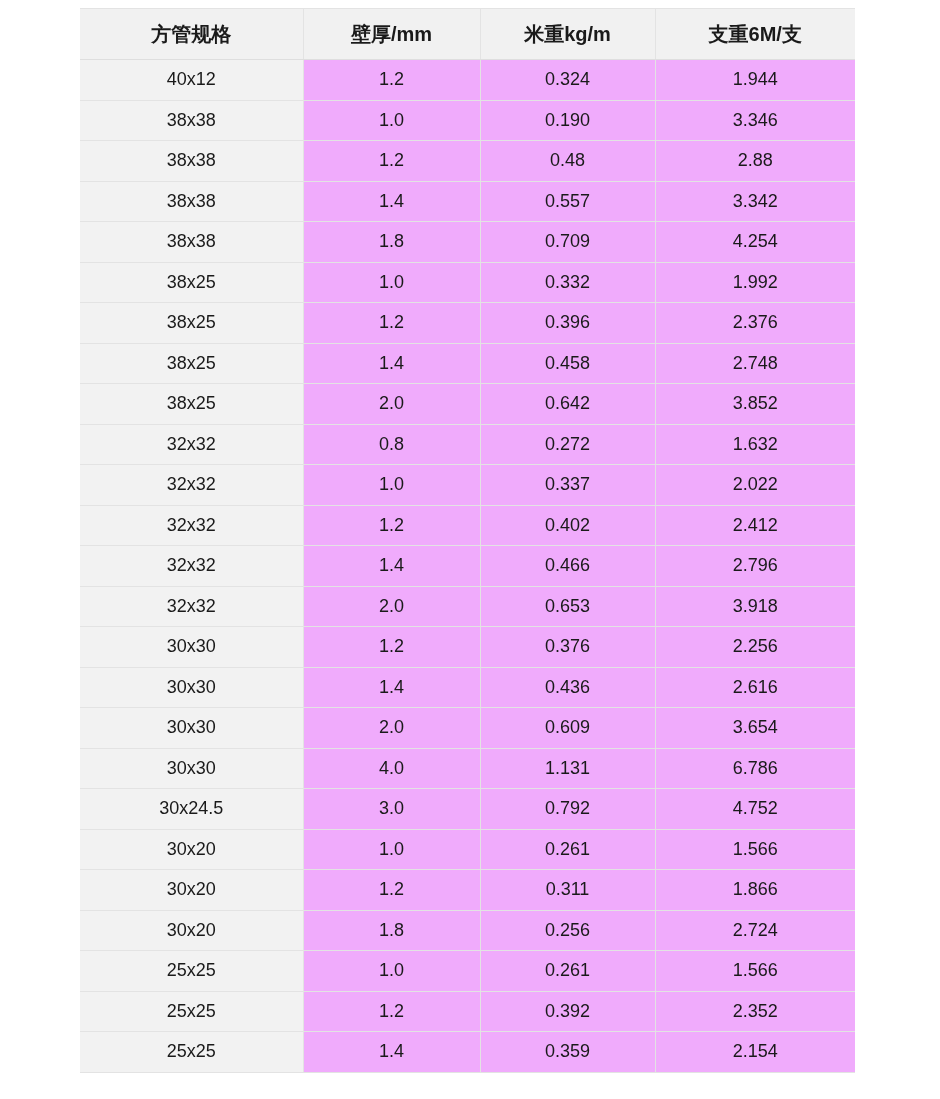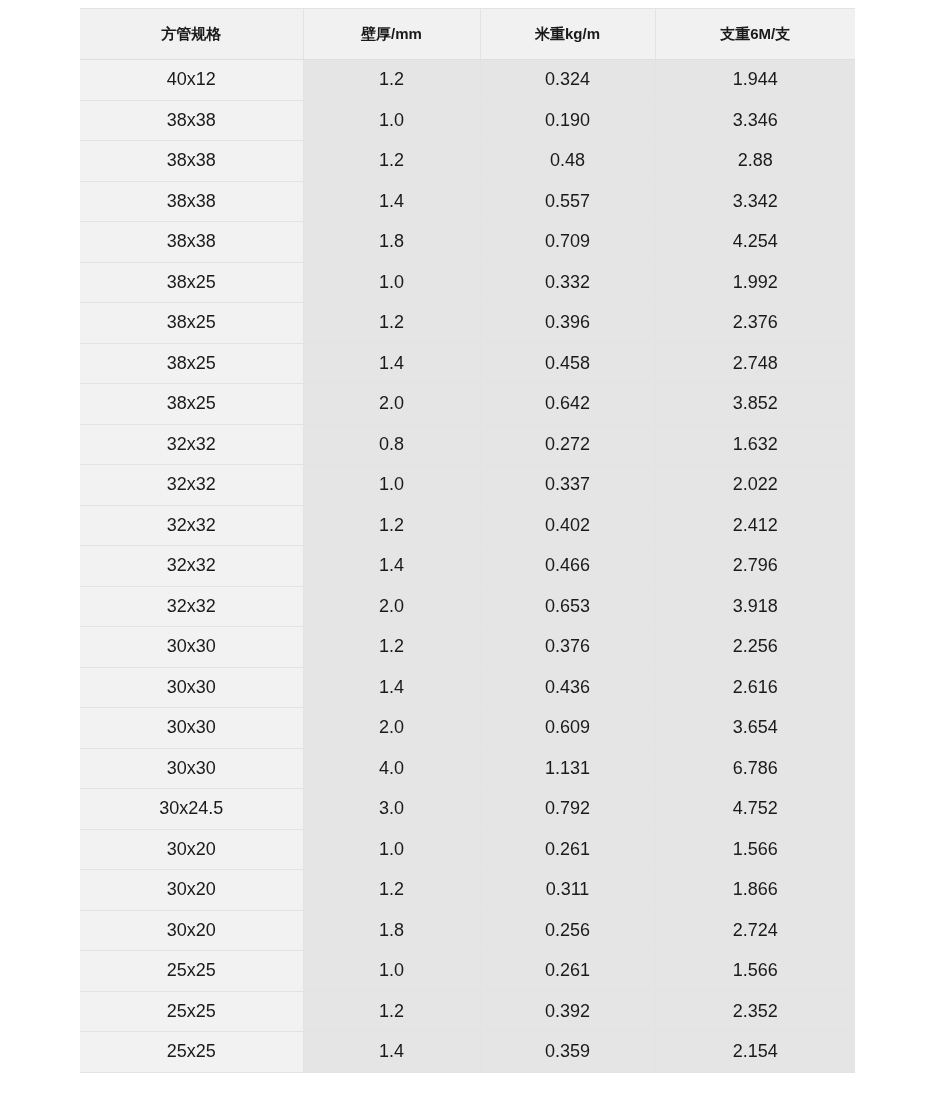--- a/index.html
+++ b/index.html
@@ -51,31 +51,31 @@
   table.spec-table td:last-child {
     border-right: none;
   }
 
   
   table.spec-table thead tr {
     background: #f1f1f1;
   }
   table.spec-table thead th {
     height: 50px;
-    font-size: 15px;
+    font-size: 20px;
     font-weight: 700;
     border-top: 1px solid #e3e3e3;
     border-bottom: 1px solid #dedede;
     background: #f1f1f1;
     margin-left: 11px;
   }
 
   
   table.spec-table tbody tr {
-    background: #e5e5e5;
+    background: #f0abfc;
   }
   table.spec-table tbody td {
     height: 39.5px;
     font-size: 18px;
     font-weight: 400;
   }
 
   
   table.spec-table tbody td.col-spec {
     background: #f2f2f2;

